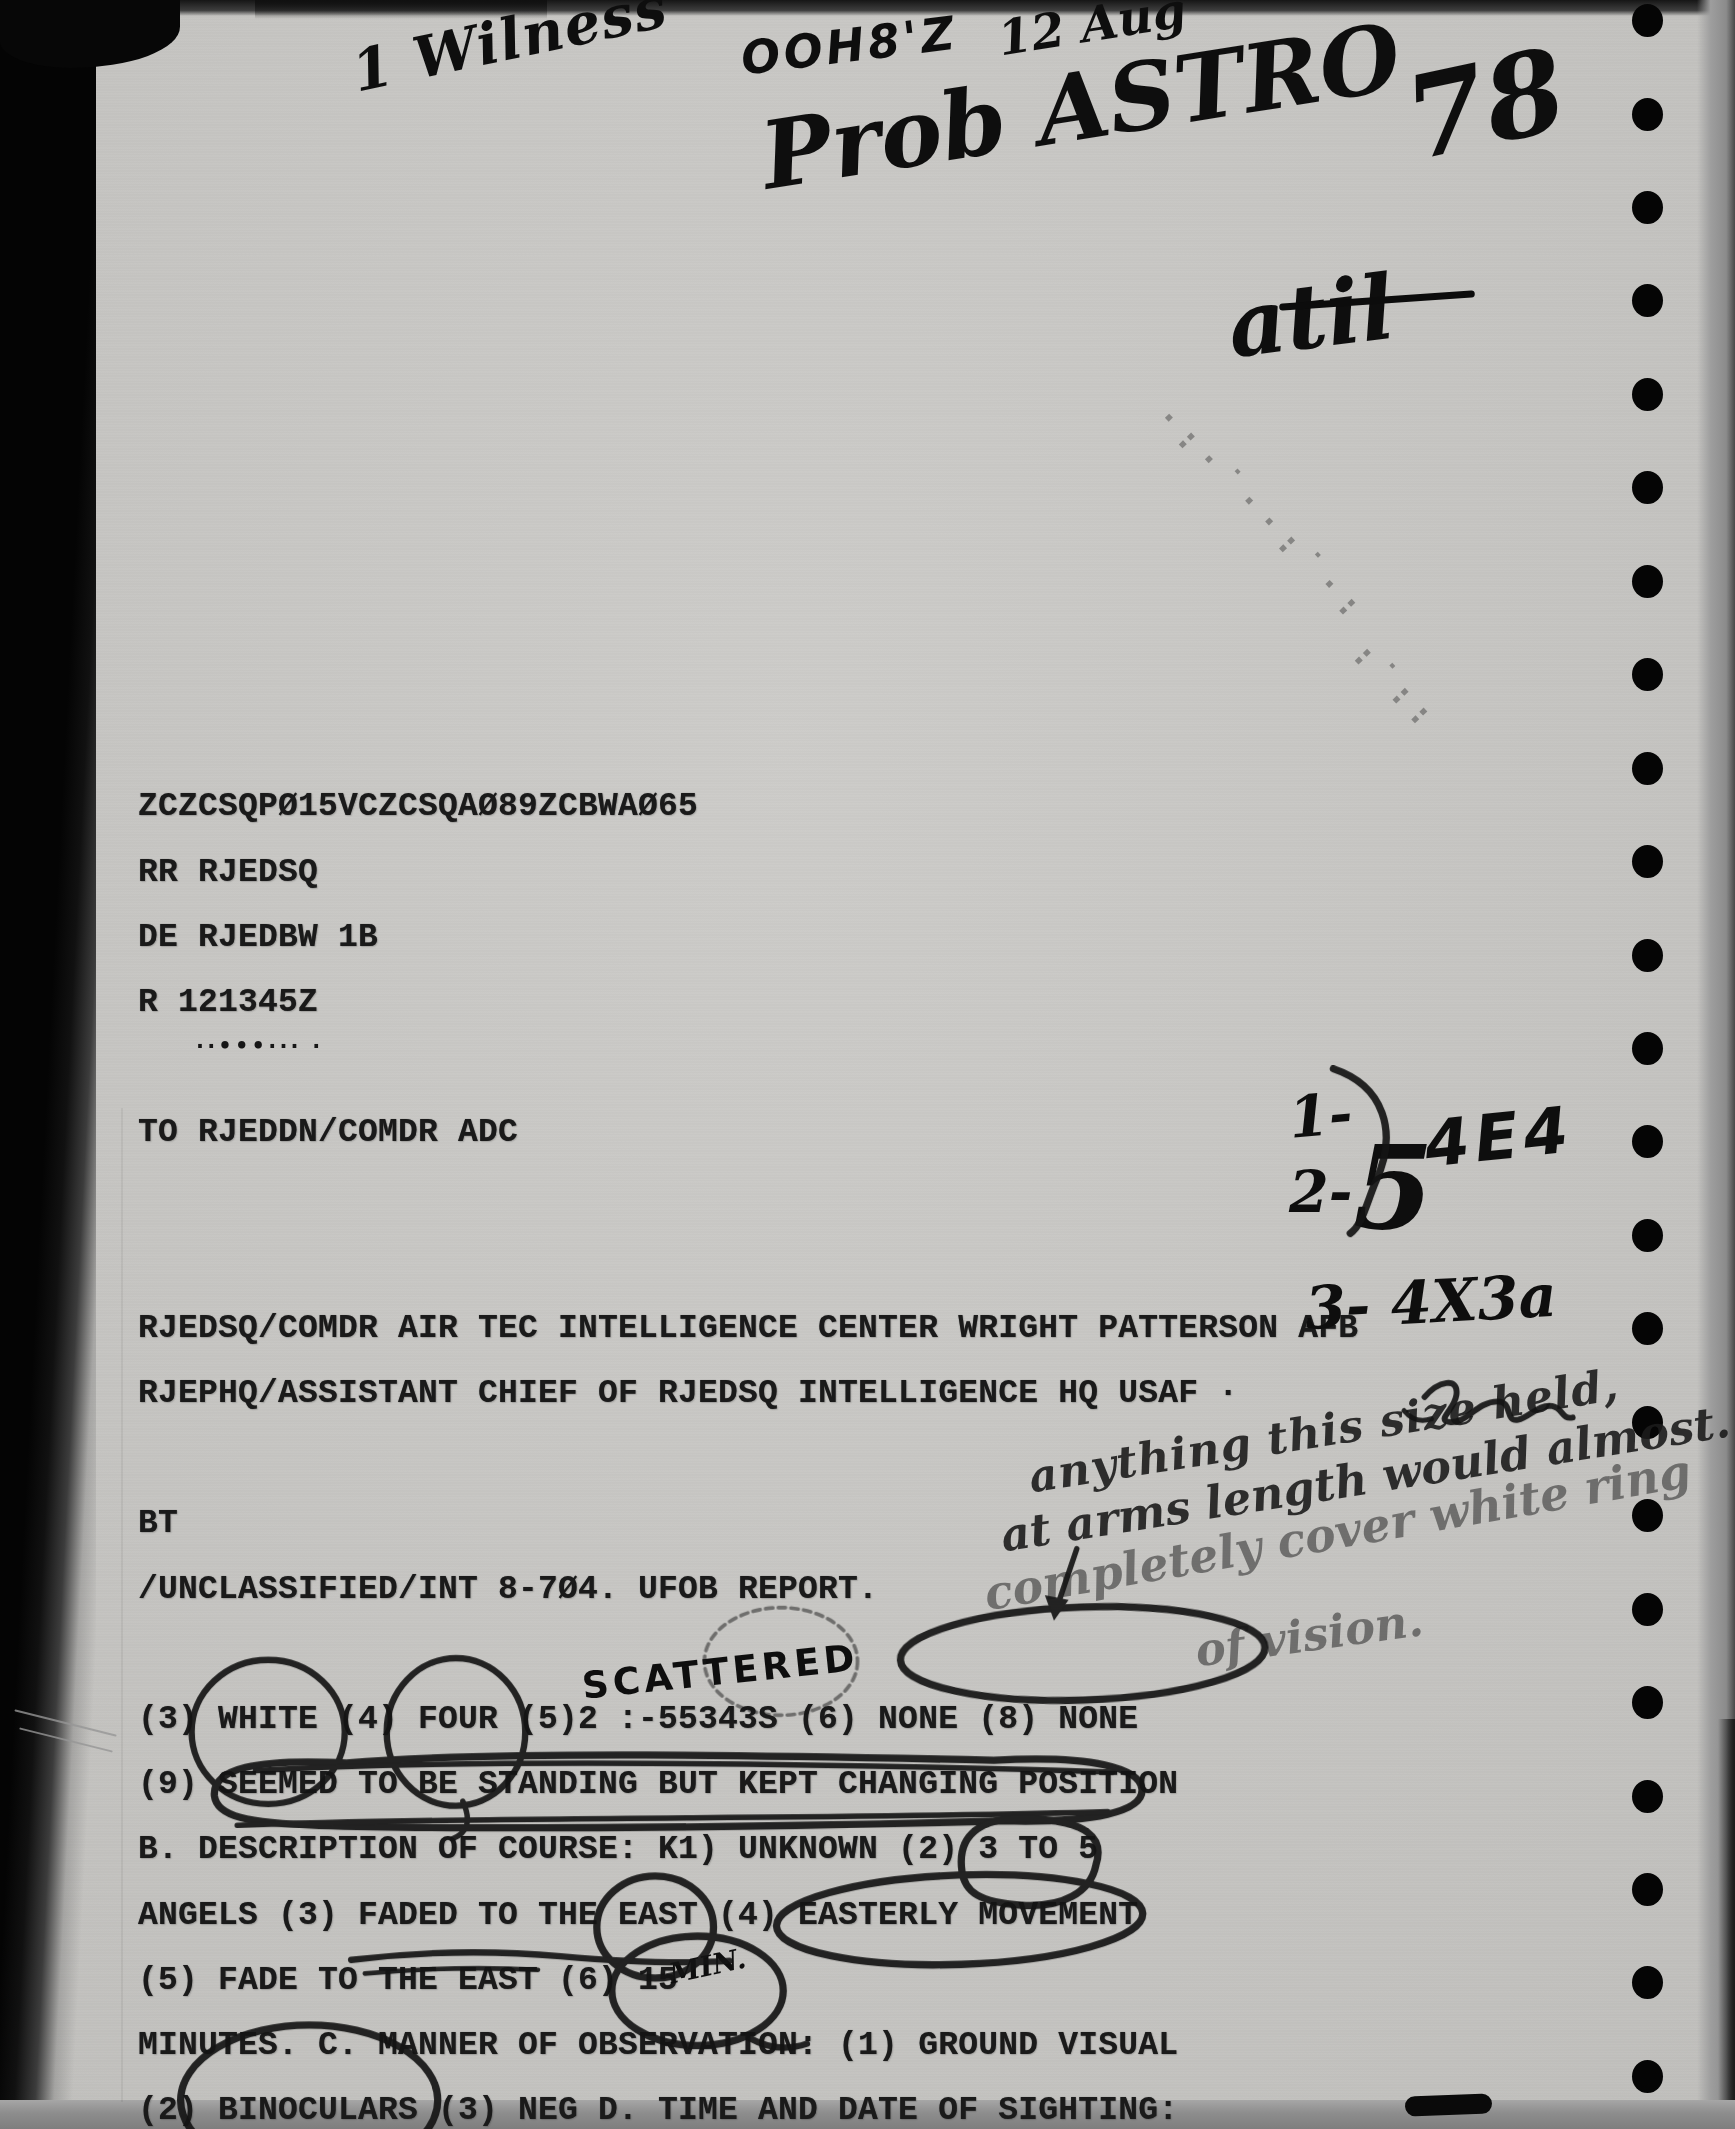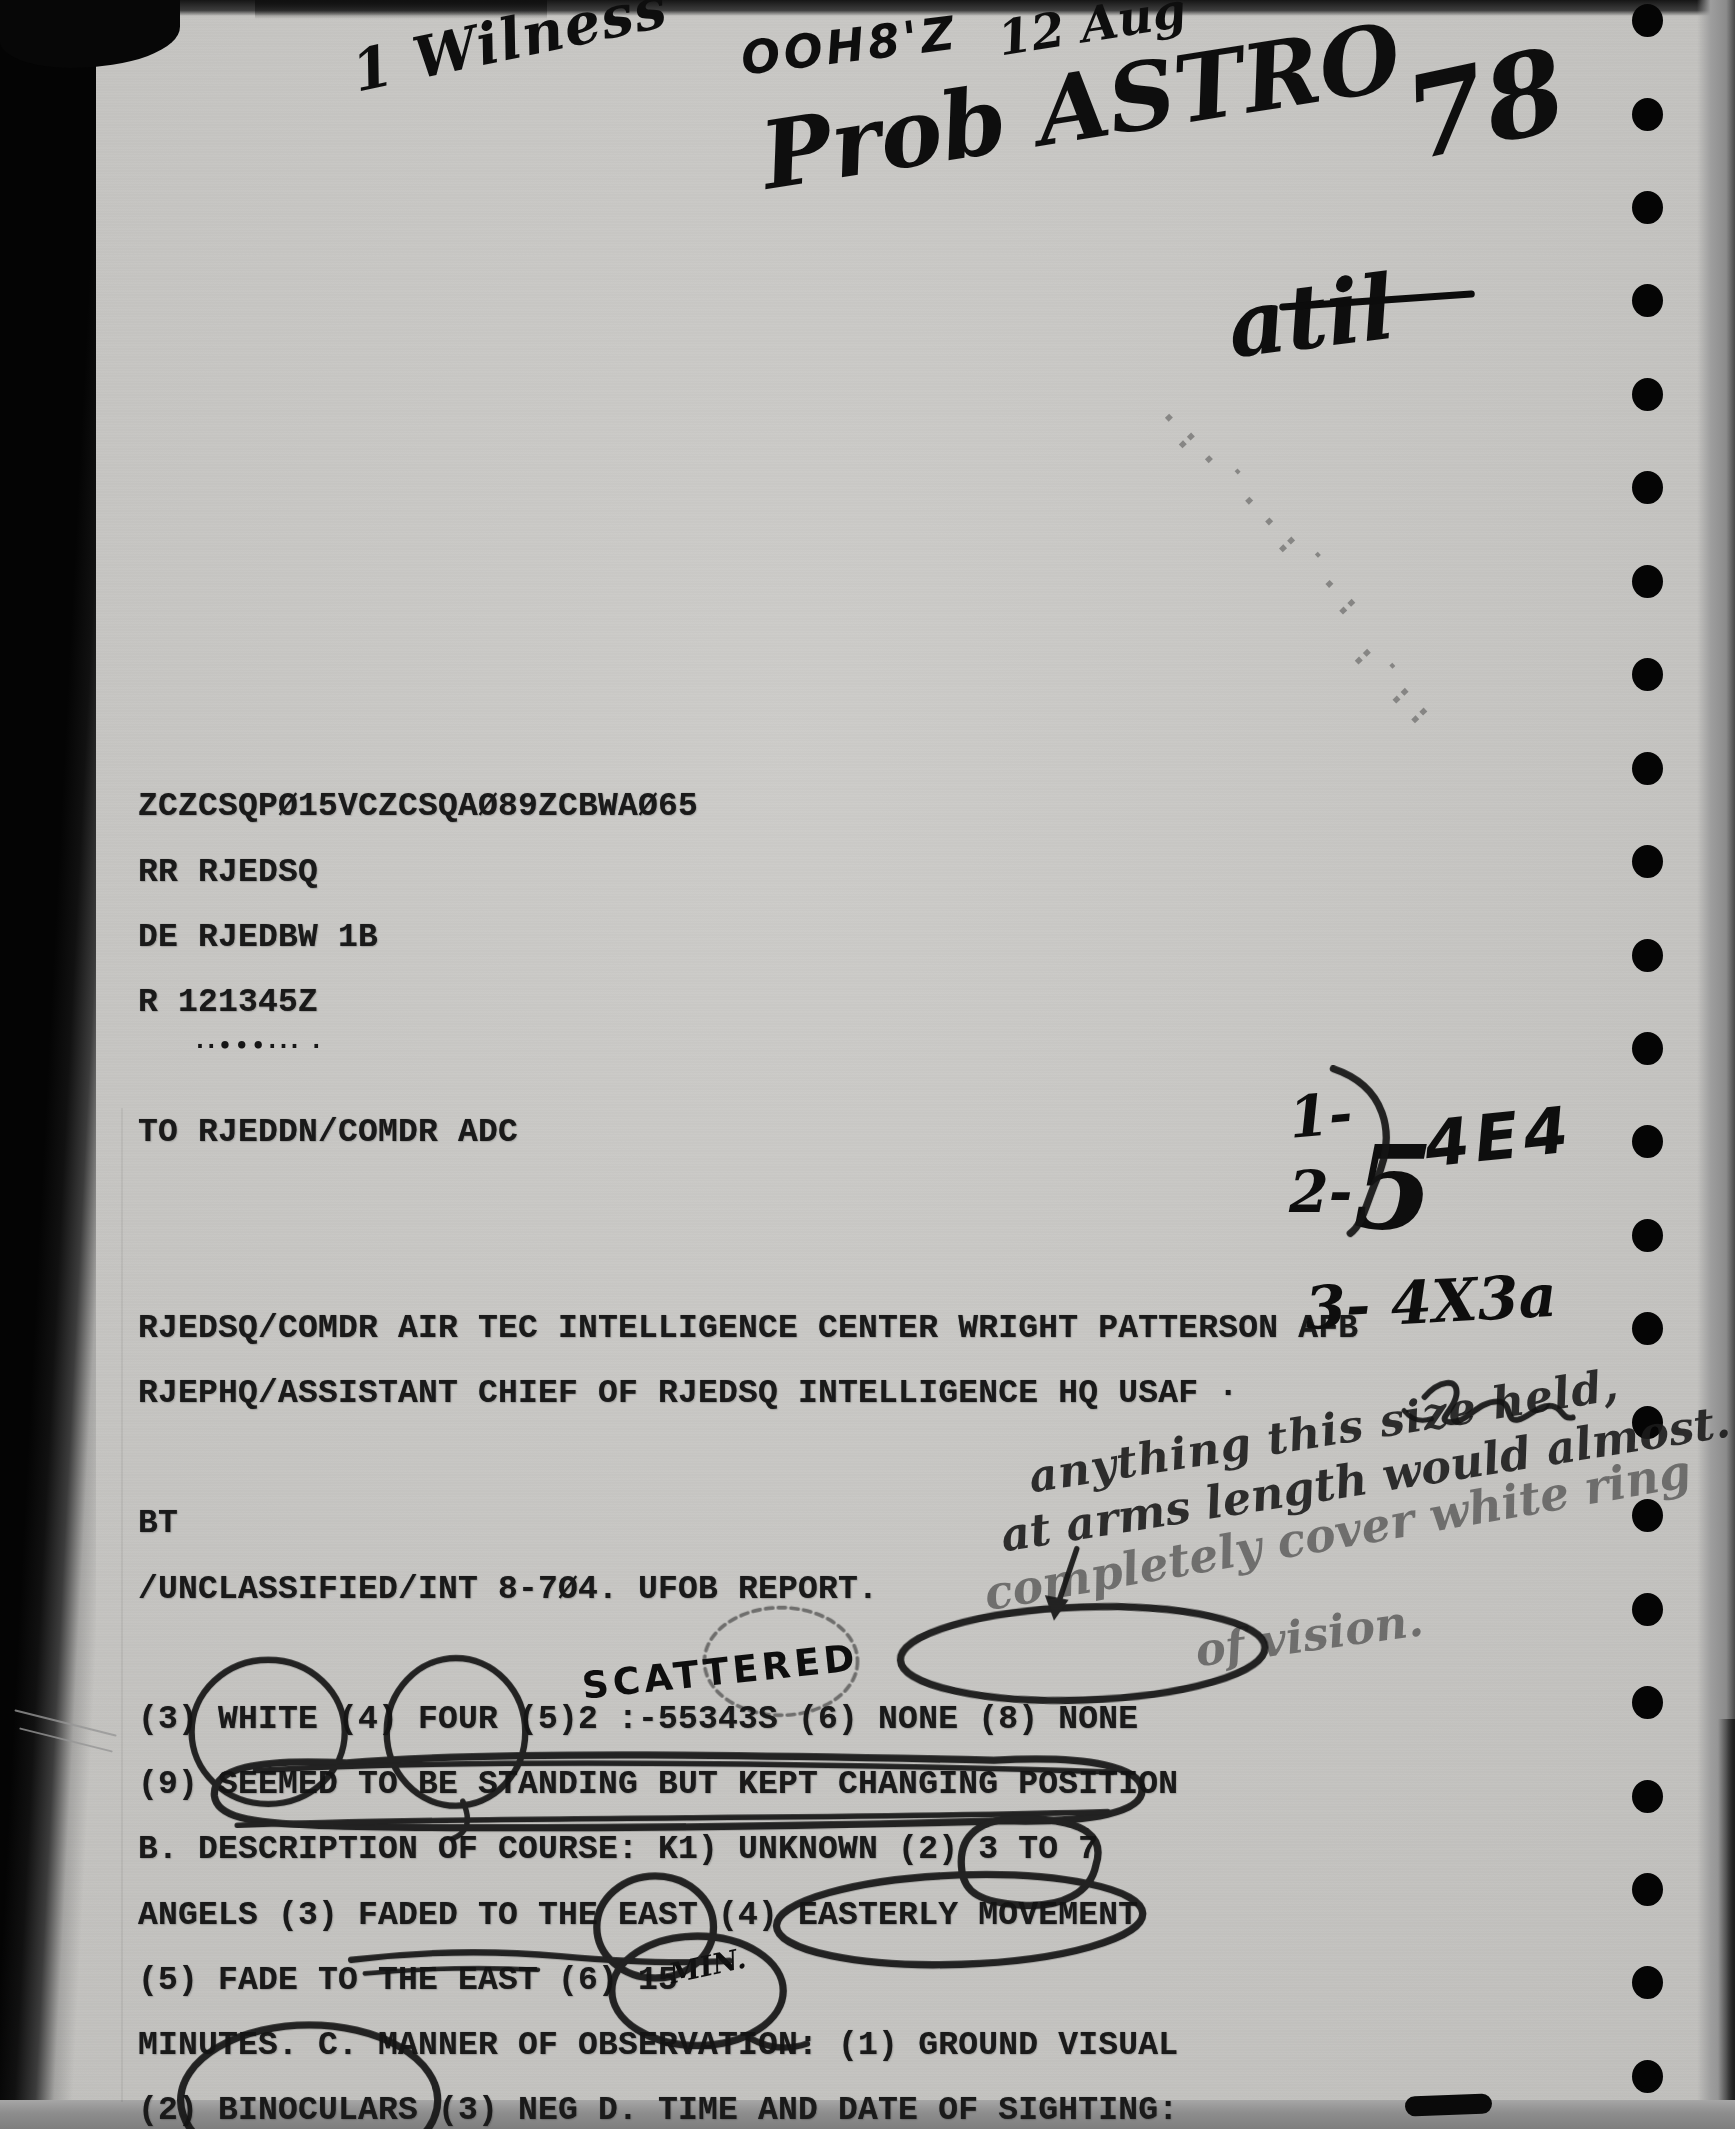--- a/index.html
+++ b/index.html
@@ -140,21 +140,21 @@
   <div class="t-line" style="top:856px">RR RJEDSQ</div>
   <div class="t-line" style="top:921px">DE RJEDBW 1B</div>
   <div class="t-line" style="top:986px">R 121345Z</div>
   <div class="t-line" style="top:1116px">TO RJEDDN/COMDR ADC</div>
   <div class="t-line" style="top:1312px">RJEDSQ/COMDR AIR TEC INTELLIGENCE CENTER WRIGHT PATTERSON AFB</div>
   <div class="t-line" style="top:1377px">RJEPHQ/ASSISTANT CHIEF OF RJEDSQ INTELLIGENCE HQ USAF ·</div>
   <div class="t-line" style="top:1507px">BT</div>
   <div class="t-line" style="top:1573px">/UNCLASSIFIED/INT 8-7Ø4. UFOB REPORT.</div>
   <div class="t-line" style="top:1703px">(3) WHITE (4) FOUR (5)2 :-55343S (6) NONE (8) NONE</div>
   <div class="t-line" style="top:1768px">(9) SEEMED TO BE STANDING BUT KEPT CHANGING POSITION</div>
-  <div class="t-line" style="top:1833px">B. DESCRIPTION OF COURSE: K1) UNKNOWN (2) 3 TO 7</div>
+  <div class="t-line" style="top:1833px">B. DESCRIPTION OF COURSE: K1) UNKNOWN (2) 3 TO 5</div>
   <div class="t-line" style="top:1899px">ANGELS (3) FADED TO THE EAST (4) EASTERLY MOVEMENT</div>
   <div class="t-line" style="top:1964px">(5) FADE TO THE EAST (6) 15</div>
   <div class="t-line" style="top:2029px">MINUTES. C. MANNER OF OBSERVATION: (1) GROUND VISUAL</div>
   <div class="t-line" style="top:2094px">(2) BINOCULARS (3) NEG D. TIME AND DATE OF SIGHTING:</div>
 
   <div class="hw" style="left:1286px; top:1084px; font-size:57px; transform:rotate(-5deg);">1-</div>
   <div class="hw" style="left:1289px; top:1158px; font-size:57px;">2-</div>
   <div class="hw" style="left:1353px; top:1119px; font-size:116px;">5</div>
   <div class="hw hw-print" style="left:1421px; top:1108px; font-size:64px; transform:rotate(-6deg); letter-spacing:5.5px;">4E4</div>
   <div class="hw" style="left:1303px; top:1274px; font-size:59px; transform:rotate(-3deg);">3- 4X3a</div>

